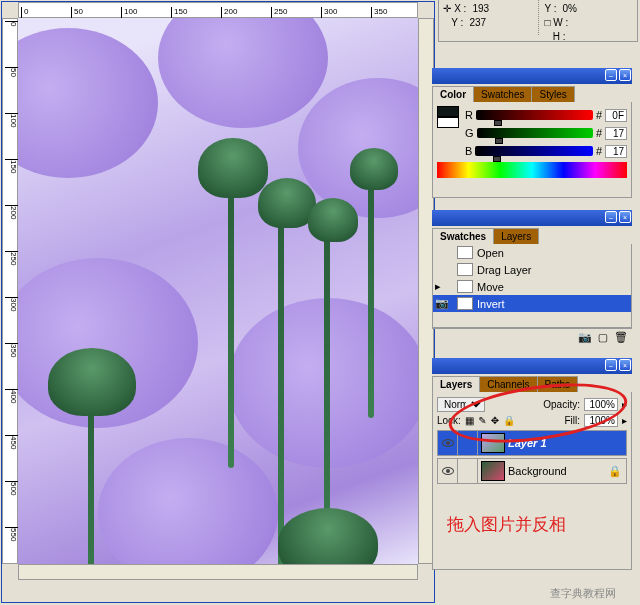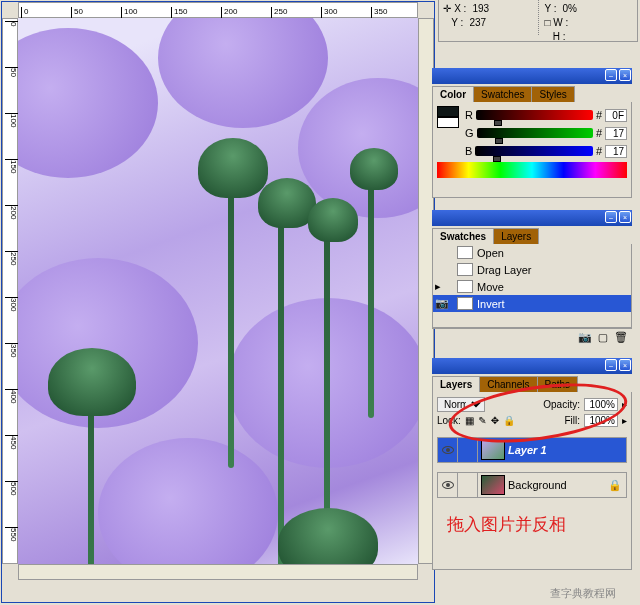--- a/index.html
+++ b/index.html
@@ -48,21 +48,21 @@
 .spectrum{height:16px;margin-top:2px;background:linear-gradient(90deg,#f00,#ff0,#0f0,#0ff,#00f,#f0f,#f00)}
 .colorwell{display:flex;flex-direction:column;width:22px;margin-right:2px}
 .colorwell div{height:11px;border:1px solid #000}
 #histp{top:210px;height:138px}
 .hrow{display:flex;align-items:center;height:17px;gap:4px;padding:1px 2px}
 .hrow.sel{background:#2857d4;color:#fff}
 .hico{width:16px;height:13px;border:1px solid #888;background:#fff}
 .htools{height:18px;border-top:1px solid #999;display:flex;justify-content:flex-end;gap:6px;padding:2px 4px}
 #layerp{top:358px;height:276px}
 .lrow{display:flex;align-items:center;height:16px;gap:4px;font-size:10px}
-.lyr{display:flex;align-items:center;height:26px;border:1px solid #999;margin-top:9px}
+.lyr{display:flex;align-items:center;height:26px;border:1px solid #999;margin-top:2px}
 .lyr.sel{background:#2857d4;color:#fff;font-weight:bold;font-style:italic}
 .vis{width:20px;display:flex;justify-content:center;border-right:1px solid #999;height:100%;align-items:center}
 .link{width:20px;border-right:1px solid #999;height:100%}
 .thumb{width:24px;height:20px;border:1px solid #000;margin:0 3px}
 .t1{background:linear-gradient(135deg,#b9a4e8,#5a9a6a)}
 .t2{background:linear-gradient(135deg,#2a5f3a,#d04a6a)}
 .anno{position:absolute;left:447px;top:513px;color:#e02020;font-size:17px;font-family:SimSun,serif}
 .circle{position:absolute;left:448px;top:386px;width:180px;height:54px;border:3px solid #e02020;border-radius:50%;transform:rotate(-8deg)}
 .sel-inp{font-size:10px;border:1px solid #999;padding:0 2px;width:48px}
 .eye{width:12px;height:8px;border:1px solid #444;border-radius:60%;position:relative}

